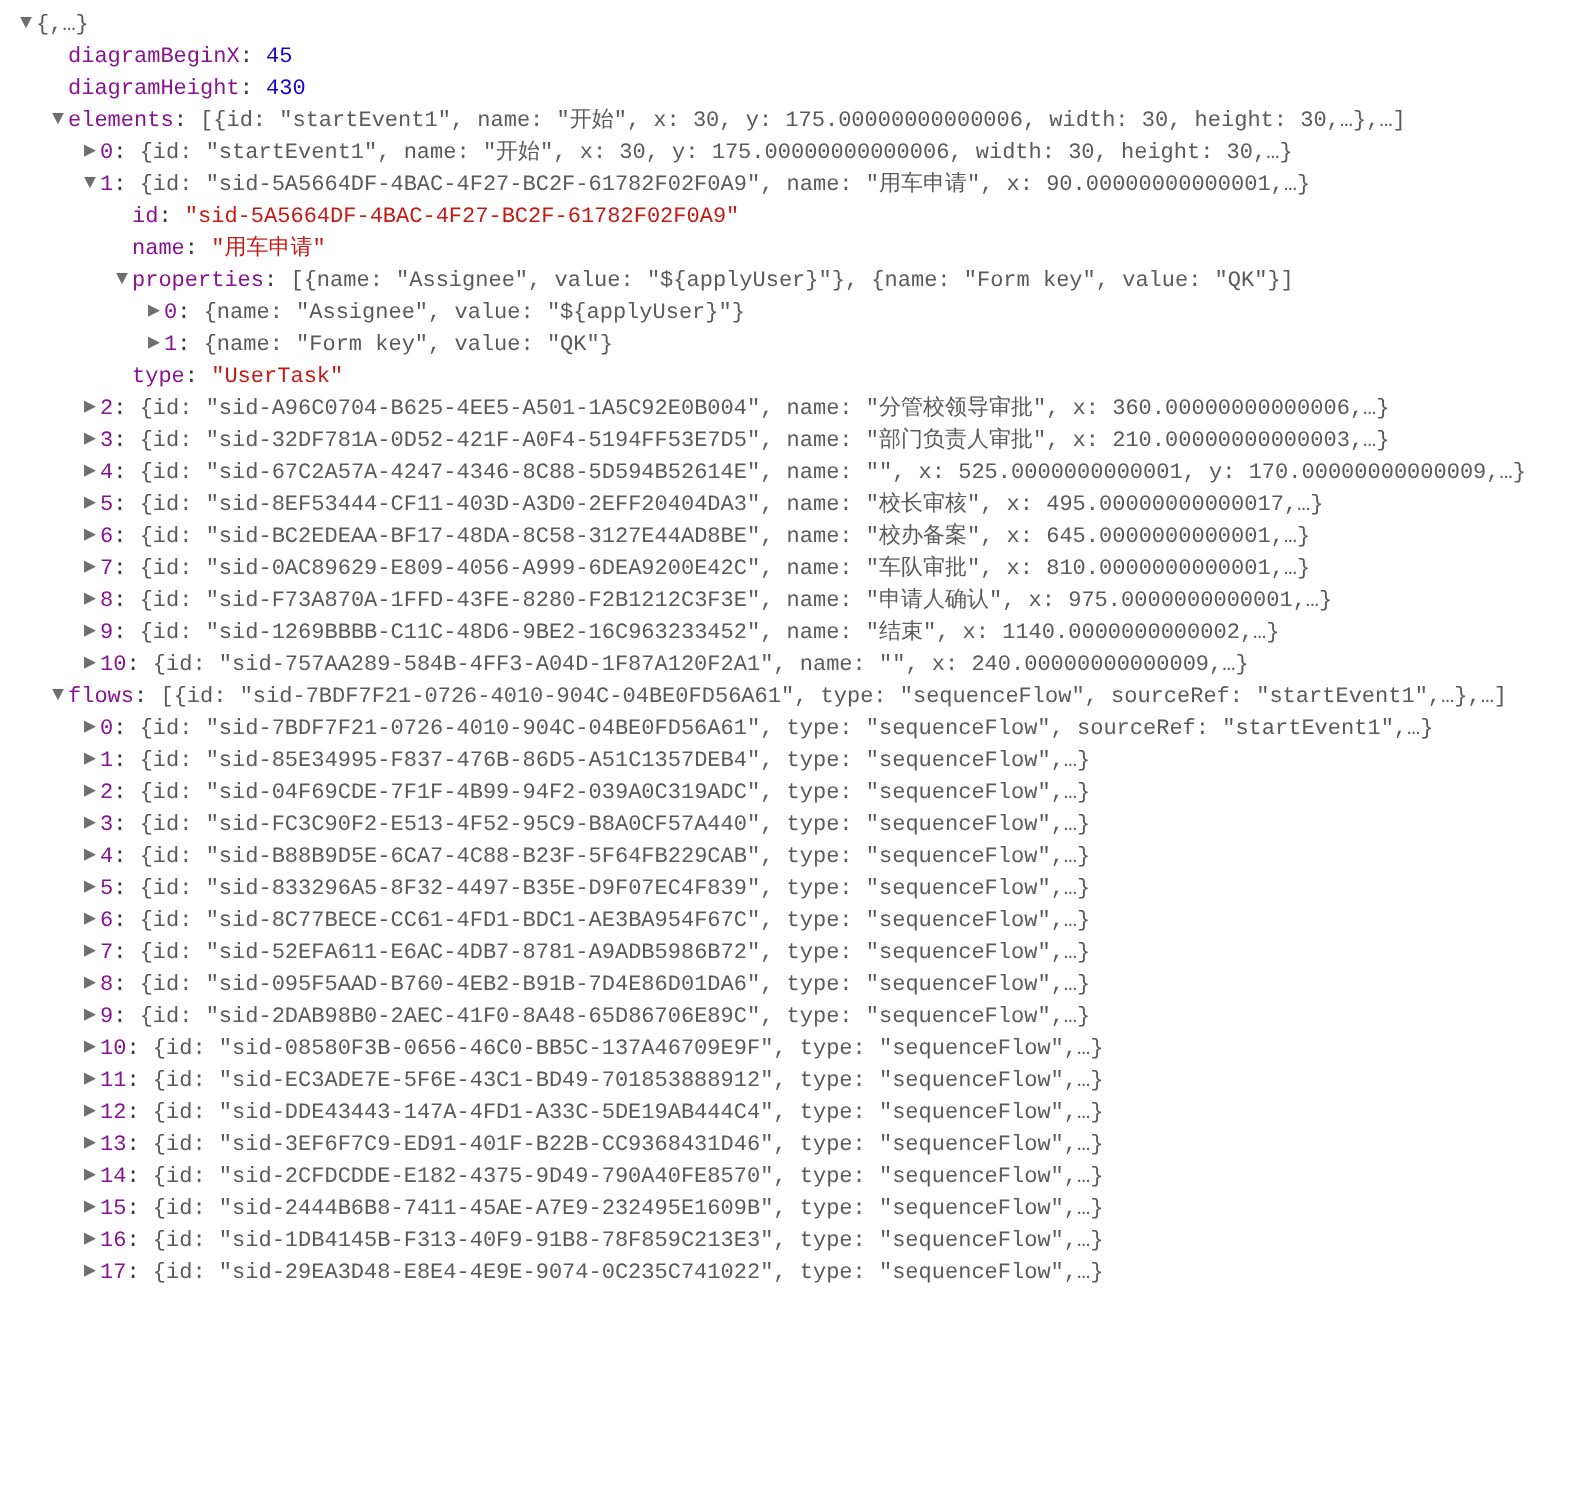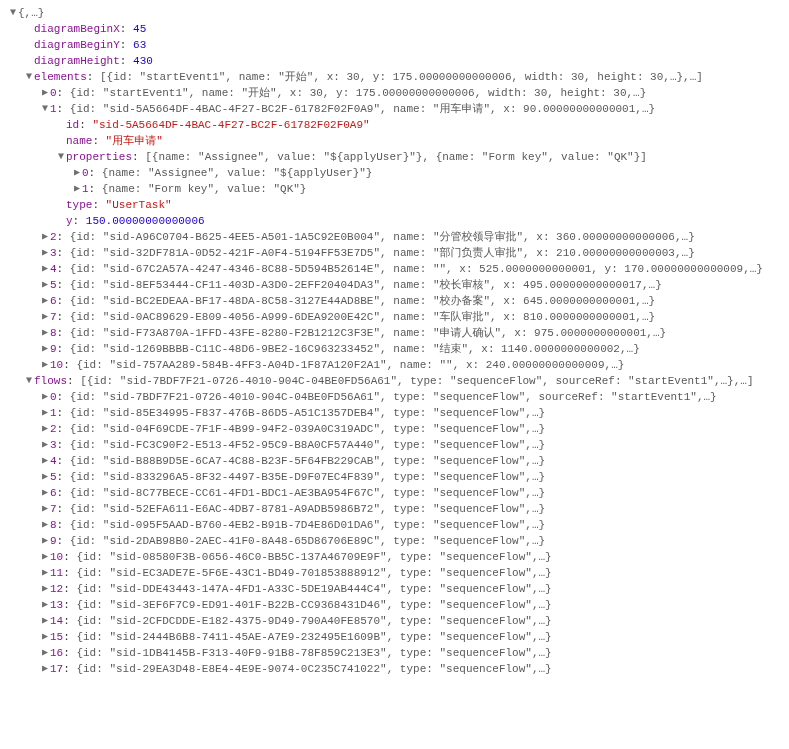--- a/index.html
+++ b/index.html
@@ -42,25 +42,20 @@
       <span><span class="gray">{,…}</span></span>
     </div>
     <div class="row">
       <span class="indent" style="width:16px"></span>
       <span style="display:inline-block;width:10px"></span>
       <span><span class="key">diagramBeginX</span><span class="colon">: </span><span class="num">45</span></span>
     </div>
     <div class="row">
       <span class="indent" style="width:16px"></span>
       <span style="display:inline-block;width:10px"></span>
-      <span><span class="key">diagramBeginY</span><span class="colon">: </span><span class="num">63</span></span>
-    </div>
-    <div class="row">
-      <span class="indent" style="width:16px"></span>
-      <span style="display:inline-block;width:10px"></span>
       <span><span class="key">diagramHeight</span><span class="colon">: </span><span class="num">430</span></span>
     </div>
     <div class="row">
       <span class="indent" style="width:16px"></span>
       <span class="toggle open"></span>
       <span><span class="key">elements</span><span class="colon">: </span><span class="gray">[{id: "startEvent1", name: "开始", x: 30, y: 175.00000000000006, width: 30, height: 30,…},…]</span></span>
     </div>
     <div class="row">
       <span class="indent" style="width:32px"></span>
       <span class="toggle closed"></span>
@@ -93,25 +88,20 @@
     </div>
     <div class="row">
       <span class="indent" style="width:64px"></span>
       <span class="toggle closed"></span>
       <span><span class="key">1</span><span class="colon">: </span><span class="gray">{name: "Form key", value: "QK"}</span></span>
     </div>
     <div class="row">
       <span class="indent" style="width:48px"></span>
       <span style="display:inline-block;width:10px"></span>
       <span><span class="key">type</span><span class="colon">: </span><span class="str">"UserTask"</span></span>
-    </div>
-    <div class="row">
-      <span class="indent" style="width:48px"></span>
-      <span style="display:inline-block;width:10px"></span>
-      <span><span class="key">y</span><span class="colon">: </span><span class="num">150.00000000000006</span></span>
     </div>
     <div class="row">
       <span class="indent" style="width:32px"></span>
       <span class="toggle closed"></span>
       <span><span class="key">2</span><span class="colon">: </span><span class="gray">{id: <span class="preview">"sid-A96C0704-B625-4EE5-A501-1A5C92E0B004"</span>, name: <span class="preview">"分管校领导审批"</span>, x: <span class="preview">360.00000000000006</span>,…}</span></span>
     </div>
     <div class="row">
       <span class="indent" style="width:32px"></span>
       <span class="toggle closed"></span>
       <span><span class="key">3</span><span class="colon">: </span><span class="gray">{id: <span class="preview">"sid-32DF781A-0D52-421F-A0F4-5194FF53E7D5"</span>, name: <span class="preview">"部门负责人审批"</span>, x: <span class="preview">210.00000000000003</span>,…}</span></span>

